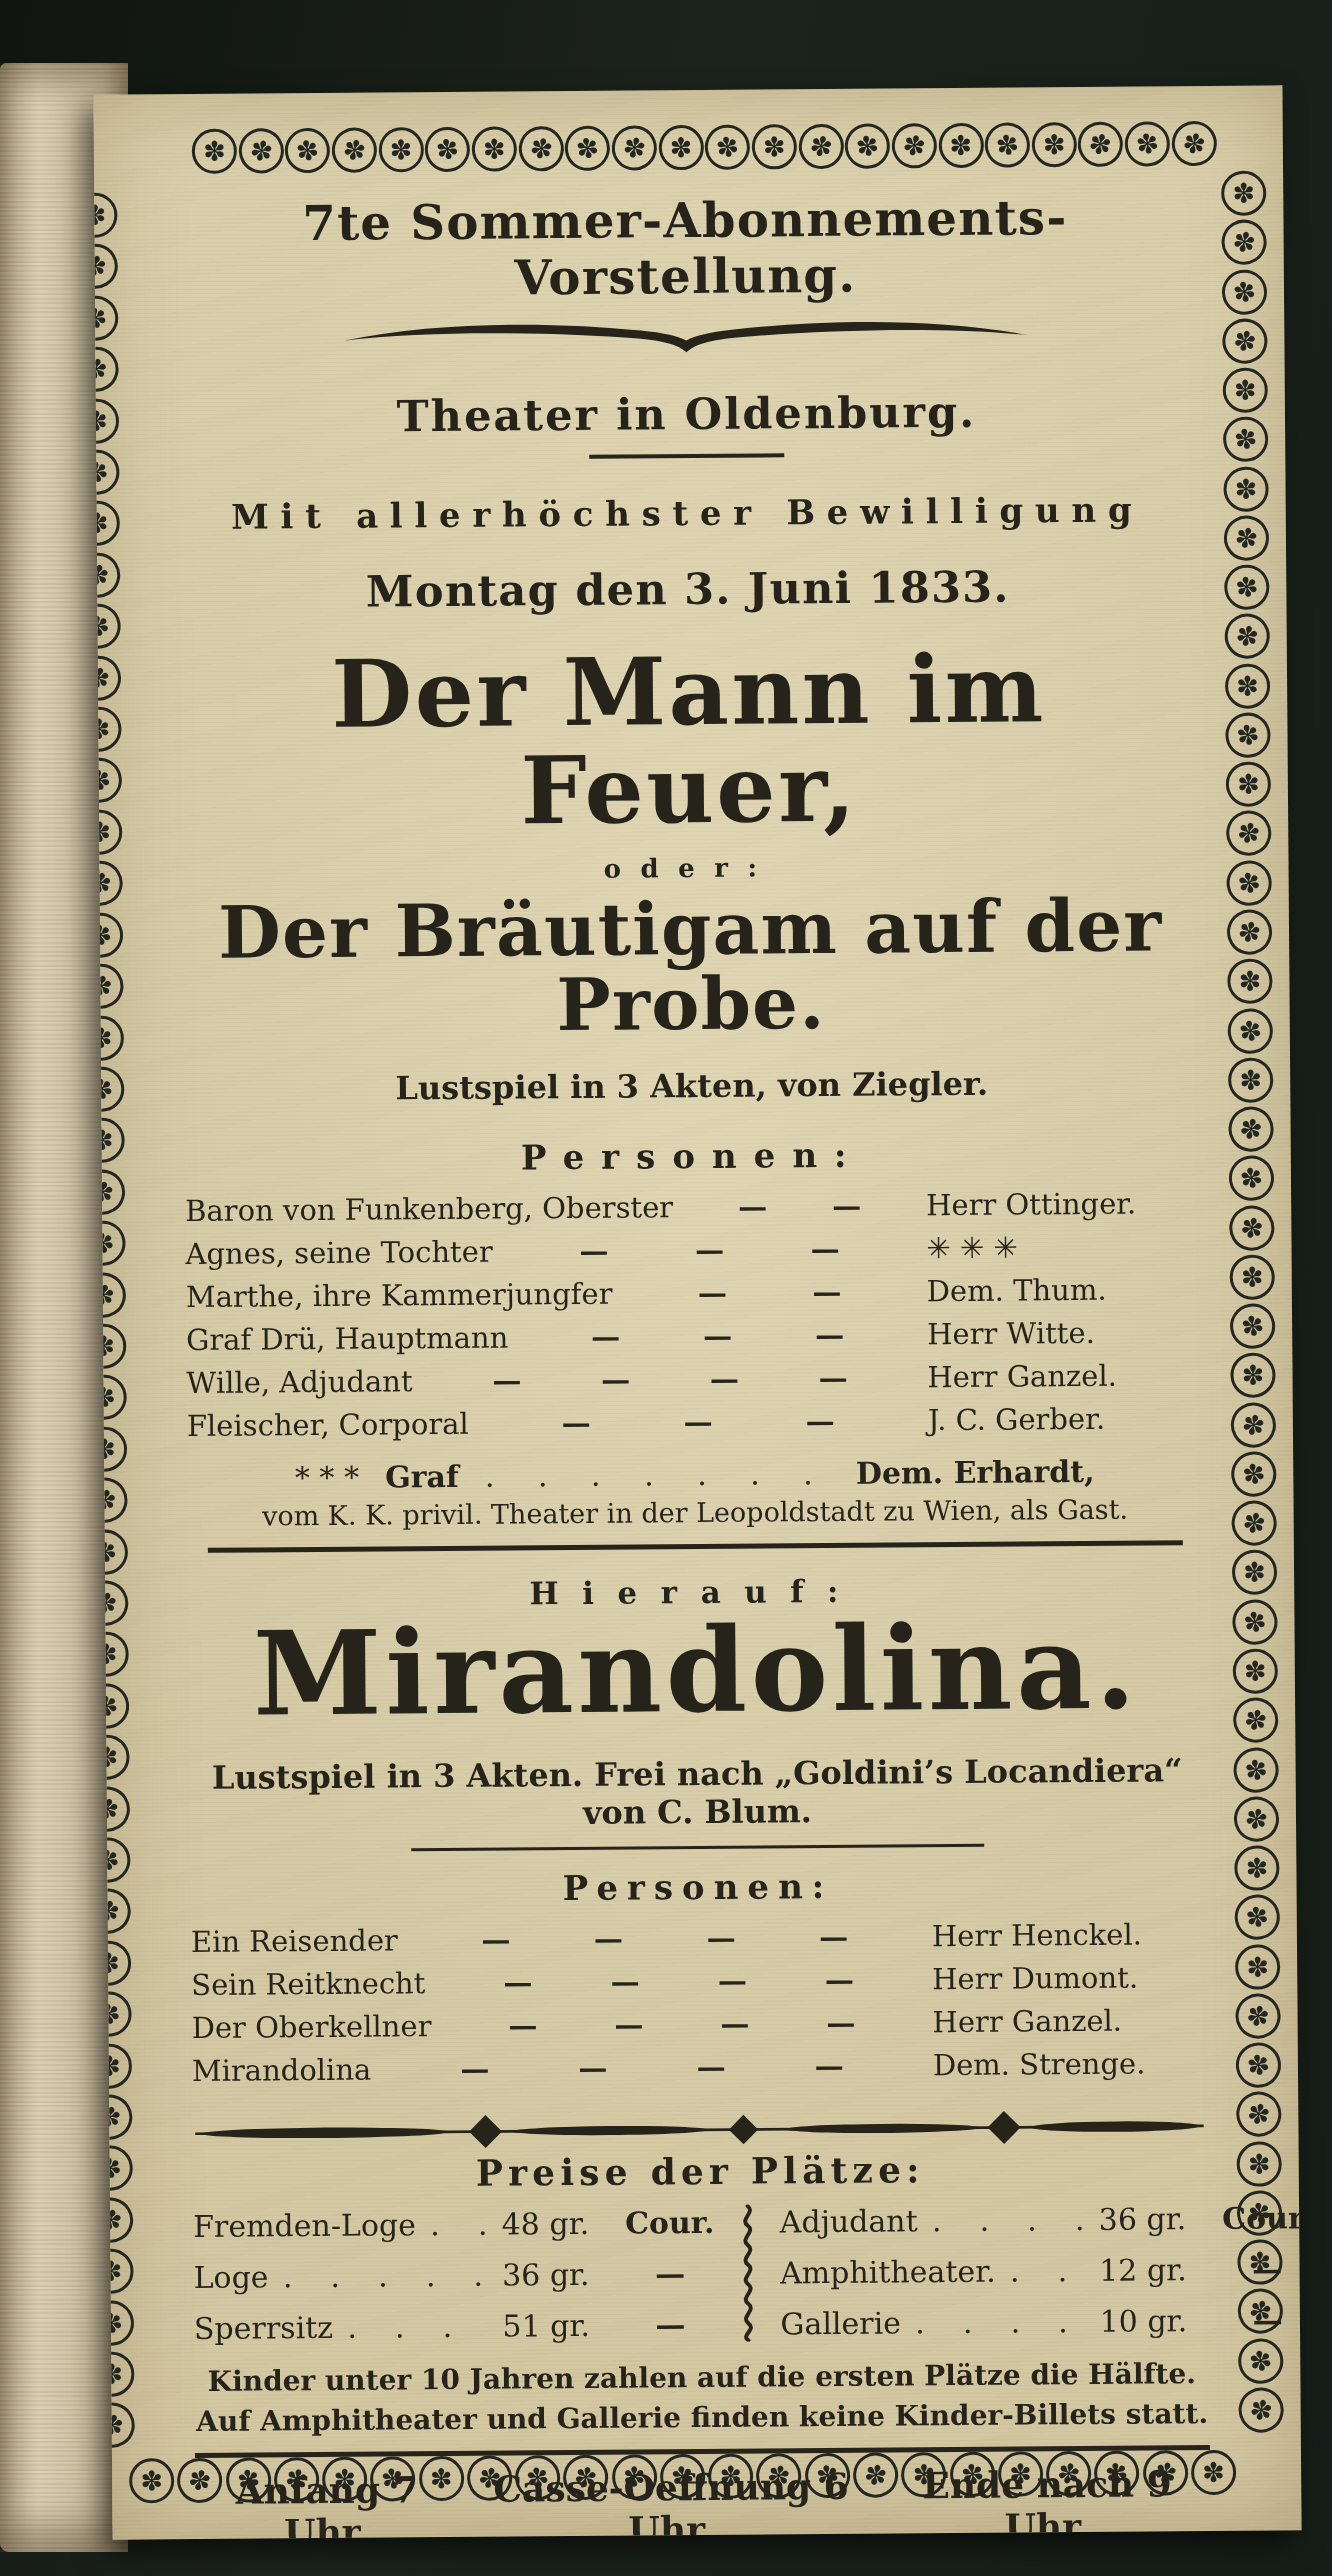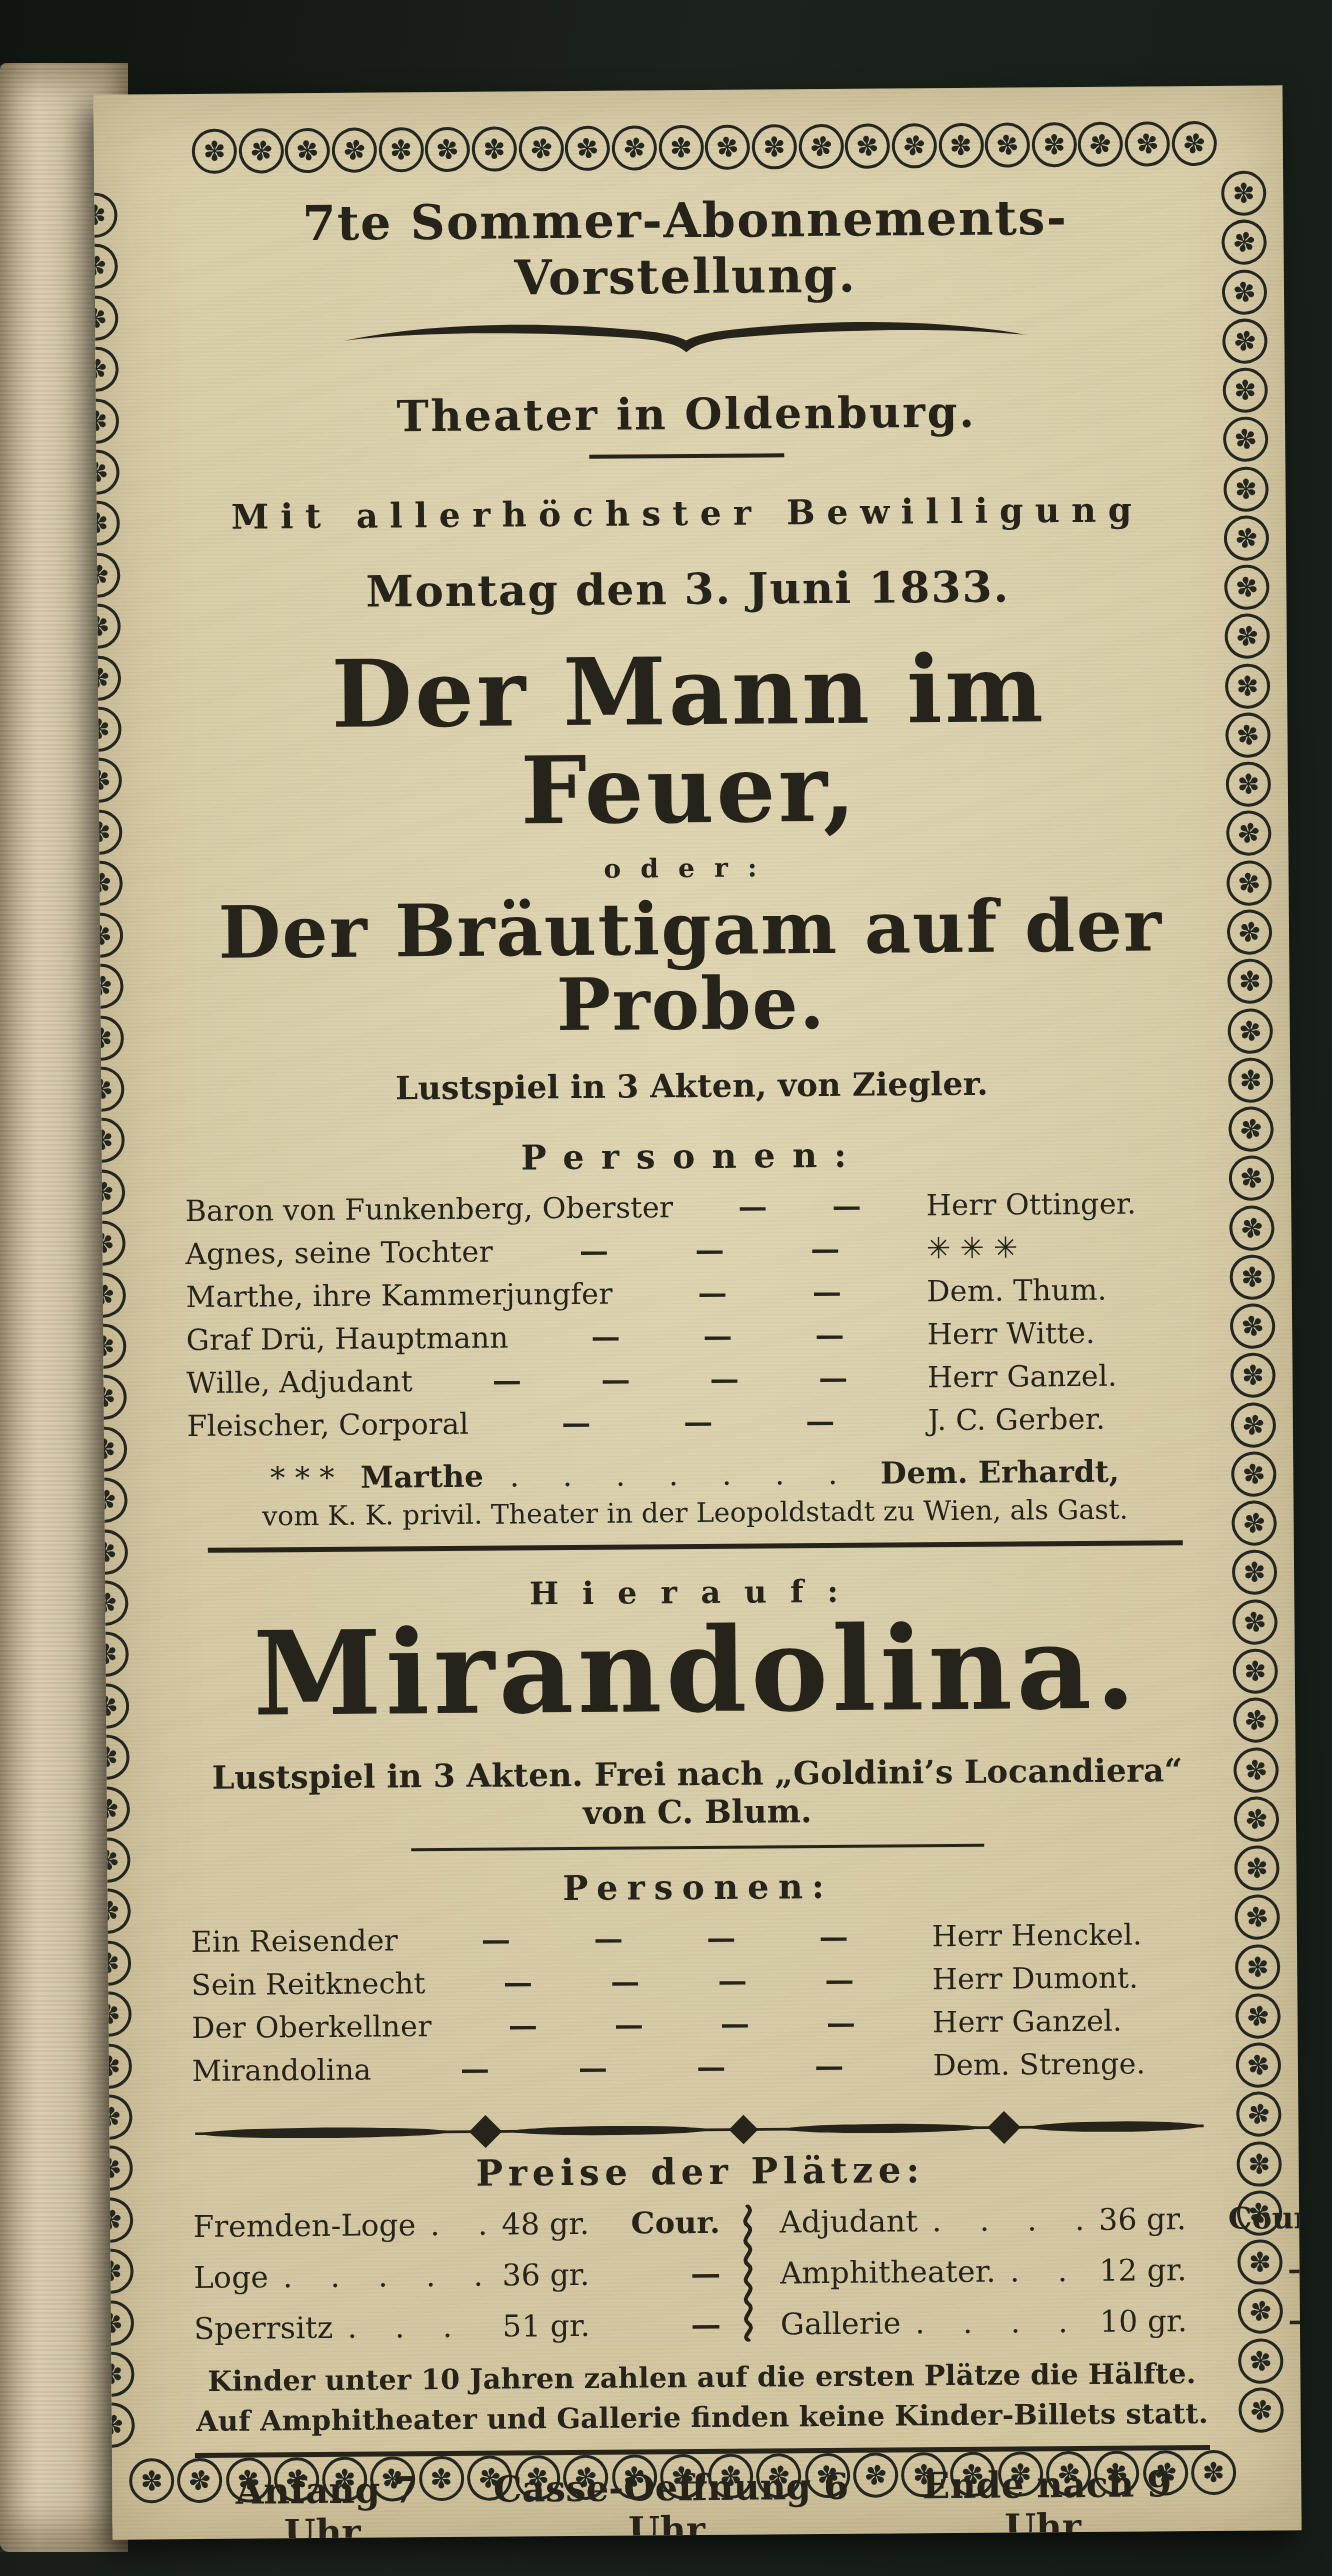--- a/index.html
+++ b/index.html
@@ -74,21 +74,21 @@
 
   .price-table{display:flex;margin-top:13px;align-items:stretch;text-align:left;}
   .price-col{flex:1;display:flex;flex-direction:column;gap:9px;justify-content:space-between;}
   .price-col.left{padding-right:18px;}
   .price-col.right{padding-left:22px;}
   .chain{flex:0 0 19.5px;display:flex;align-items:center;justify-content:center;}
   .price-row{display:flex;align-items:baseline;font-size:30px;}
   .p-label{flex:0 0 auto;white-space:nowrap;}
   .p-dots{flex:1;letter-spacing:14.3px;padding-left:14.3px;overflow:hidden;white-space:nowrap;}
   .p-amt{flex:0 0 98px;text-align:left;white-space:nowrap;}
-  .p-cur{flex:0 0 101px;text-align:right;padding-left:19.5px;white-space:nowrap;font-weight:bold;}
+  .p-cur{flex:0 0 101px;text-align:center;padding-left:19.5px;white-space:nowrap;font-weight:bold;}
 
   .note{font-size:28px;font-weight:bold;}
   .note-1{margin-top:19.5px;}
   .note-2{margin-top:6.5px;}
 
   .times{display:flex;justify-content:space-between;font-size:36px;font-weight:bold;margin-top:11.7px;}
 </style>
 </head>
 <body>
 
@@ -321,21 +321,21 @@
               <span>—</span>
               <span>—</span>
               <span>—</span>
             </span>
       <span class="c-actor">J. C. Gerber.</span>
     </div>
   </div>
 
       <div class="guest">
         <span>* * *</span>
-        <span style="font-weight:bold;">Marthe</span>
+        <span style="font-weight:bold;">Graf</span>
         <span class="dots">. . . . . . .</span>
         <span style="font-weight:bold;">Dem. Erhardt,</span>
       </div>
       <div class="origin">vom K. K. privil. Theater in der Leopoldstadt zu Wien, als Gast.</div>
 
       <hr class="rule rule-wide">
 
       <div class="hierauf">Hierauf:</div>
       <div class="mirandolina">Mirandolina.</div>
       <div class="genre">Lustspiel in 3 Akten.  Frei nach „Goldini’s Locandiera“ von C. Blum.</div>

